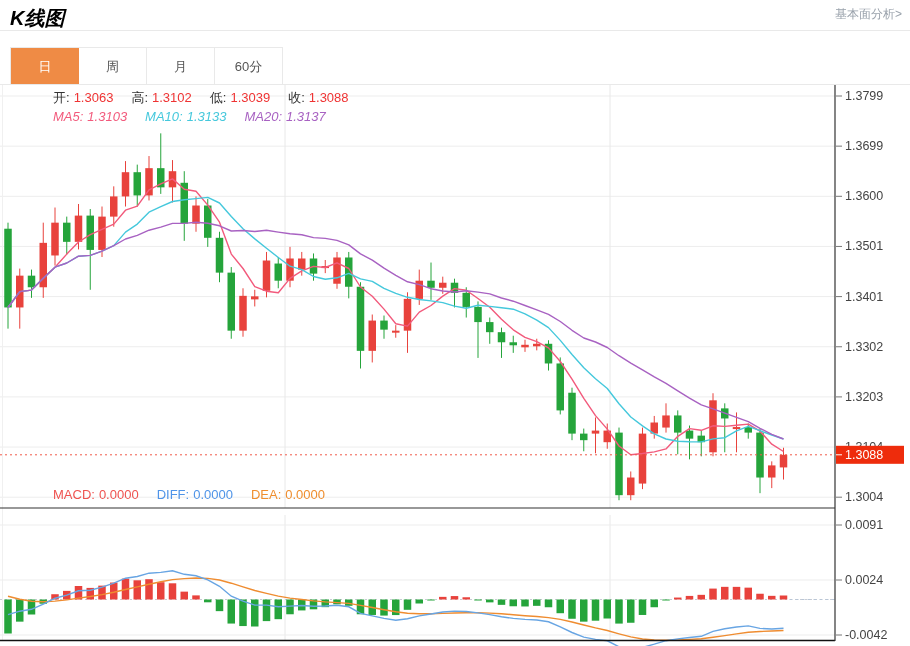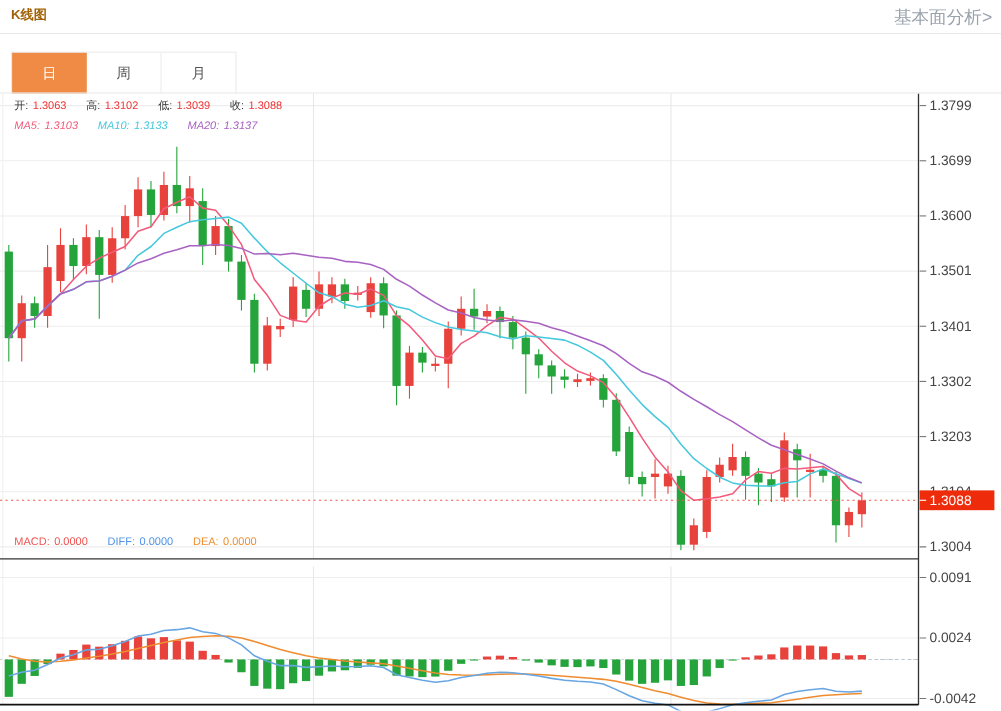--- a/index.html
+++ b/index.html
@@ -1,26 +1,26 @@
 <!DOCTYPE html>
 <html><head>
 <meta charset="utf-8">
 <style>
   html,body{margin:0;padding:0;background:#fff;}
   body{width:910px;height:646px;position:relative;overflow:hidden;
        font-family:"Liberation Sans","DejaVu Sans",sans-serif;}
-  .page-title{position:absolute;left:10px;top:5px;font-size:12px;font-weight:bold;color:#a16207;}
+  .page-title{position:absolute;left:10px;top:5px;font-size:20px;font-weight:bold;color:#000000;font-style:italic;}
   .title-divider{position:absolute;top:30px;left:0;width:910px;border-top:1px solid #e9e9e9;}
-  .fund-link{position:absolute;right:8px;top:6px;font-size:16px;color:#99a1ab;text-decoration:none;cursor:pointer;}
+  .fund-link{position:absolute;right:8px;top:6px;font-size:12px;color:#99a1ab;text-decoration:none;cursor:pointer;}
   .tabbar{position:absolute;left:10px;top:47px;display:flex;border-top:1px solid #e9e9e9;border-left:1px solid #e9e9e9;}
   .tabline{position:absolute;left:0;top:84px;width:910px;border-top:1px solid #e9e9e9;}
   .tab{width:68px;height:37px;line-height:37px;text-align:center;font-size:13px;color:#555;
        background:#fff;border-right:1px solid #e9e9e9;cursor:pointer;box-sizing:border-box;}
   .tab.active{color:#fff;border-right:none;}
-  .legend{position:absolute;font-size:10px;white-space:nowrap;}
+  .legend{position:absolute;font-size:13px;white-space:nowrap;margin-left:40px;}
   .legend span{margin-right:4px;}
   .legend .pair{margin-right:14px;}
   #ohlc-legend{left:13px;top:89px;}
   #ma-legend{left:13px;top:109px;font-style:italic;}
   #macd-legend{left:13px;top:487px;}
   svg{position:absolute;left:0;top:0;}
   svg text{font-family:"Liberation Sans","DejaVu Sans",sans-serif;}
 </style>
 </head>
 <body>
@@ -285,18 +285,19 @@
     <text x="845" y="639" font-size="12.5" fill="#444444">-0.0042</text>
     <rect x="836" y="445.80905660377374" width="68" height="18" fill="#ee2c0c"></rect>
     <line x1="836" y1="454.80905660377374" x2="842" y2="454.80905660377374" stroke="#fff" stroke-width="1"></line>
     <text x="845" y="459.30905660377374" font-size="12.5" fill="#ffffff">1.3088</text>
   </svg>
 
 <div class="tabbar" id="tabbar">
     <div class="tab active" style="background: rgb(239, 139, 69);">日</div>
     <div class="tab">周</div>
     <div class="tab">月</div>
+    <div class="tab">60分</div>
   </div>
 <div class="tabline"></div>
 
 <div class="legend" id="ohlc-legend"><span class="pair"><span style="color: rgb(51, 51, 51);">开:</span><span style="color: rgb(239, 51, 51);">1.3063</span></span><span class="pair"><span style="color: rgb(51, 51, 51);">高:</span><span style="color: rgb(239, 51, 51);">1.3102</span></span><span class="pair"><span style="color: rgb(51, 51, 51);">低:</span><span style="color: rgb(239, 51, 51);">1.3039</span></span><span class="pair"><span style="color: rgb(51, 51, 51);">收:</span><span style="color: rgb(239, 51, 51);">1.3088</span></span></div>
 <div class="legend" id="ma-legend"><span class="pair"><span style="color: rgb(242, 90, 124);">MA5:</span><span style="color: rgb(242, 90, 124);">1.3103</span></span><span class="pair"><span style="color: rgb(69, 200, 220);">MA10:</span><span style="color: rgb(69, 200, 220);">1.3133</span></span><span class="pair"><span style="color: rgb(168, 98, 194);">MA20:</span><span style="color: rgb(168, 98, 194);">1.3137</span></span></div>
 <div class="legend" id="macd-legend"><span class="pair"><span style="color: rgb(239, 83, 80);">MACD:</span><span style="color: rgb(239, 83, 80);">0.0000</span></span><span class="pair"><span style="color: rgb(79, 148, 232);">DIFF:</span><span style="color: rgb(79, 148, 232);">0.0000</span></span><span class="pair"><span style="color: rgb(239, 142, 46);">DEA:</span><span style="color: rgb(239, 142, 46);">0.0000</span></span></div>
 
 </body></html>

